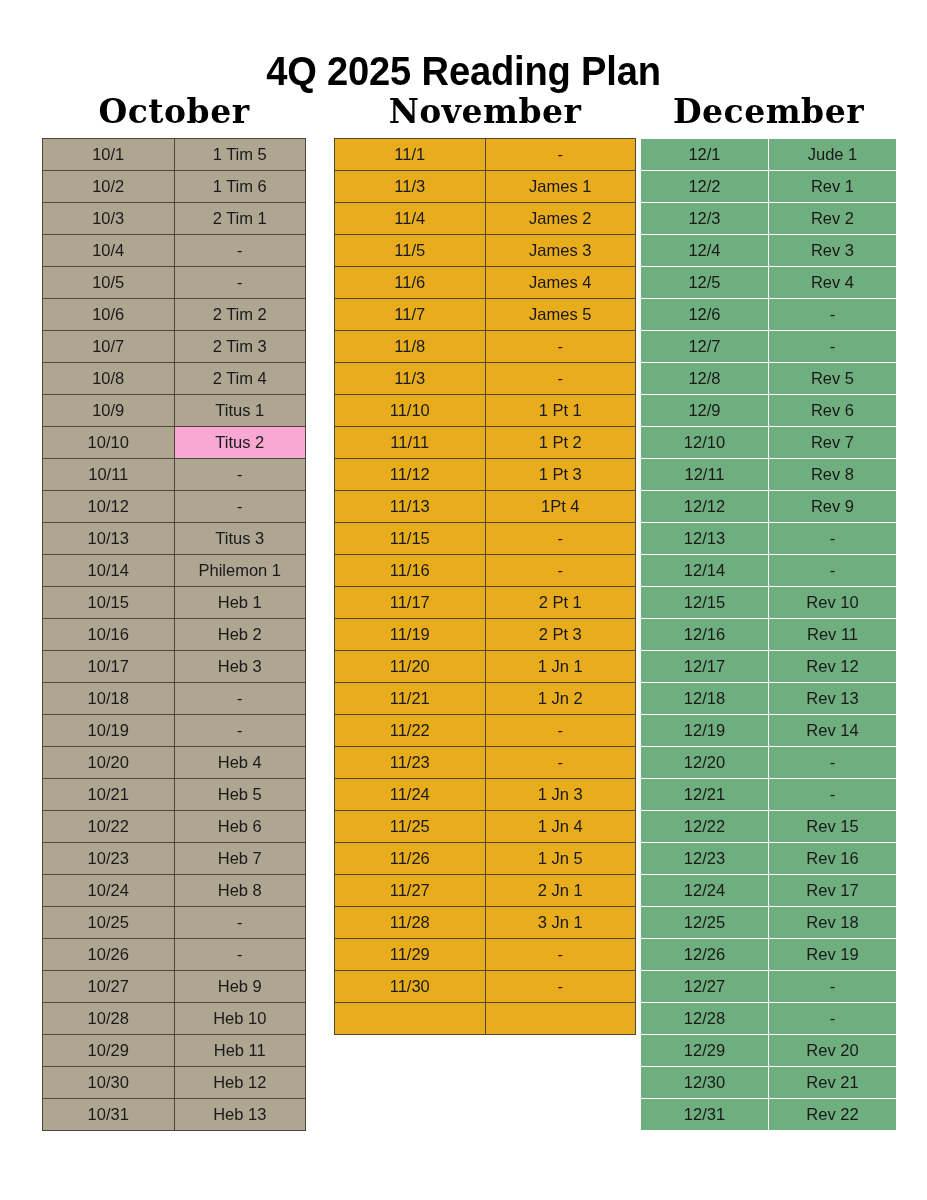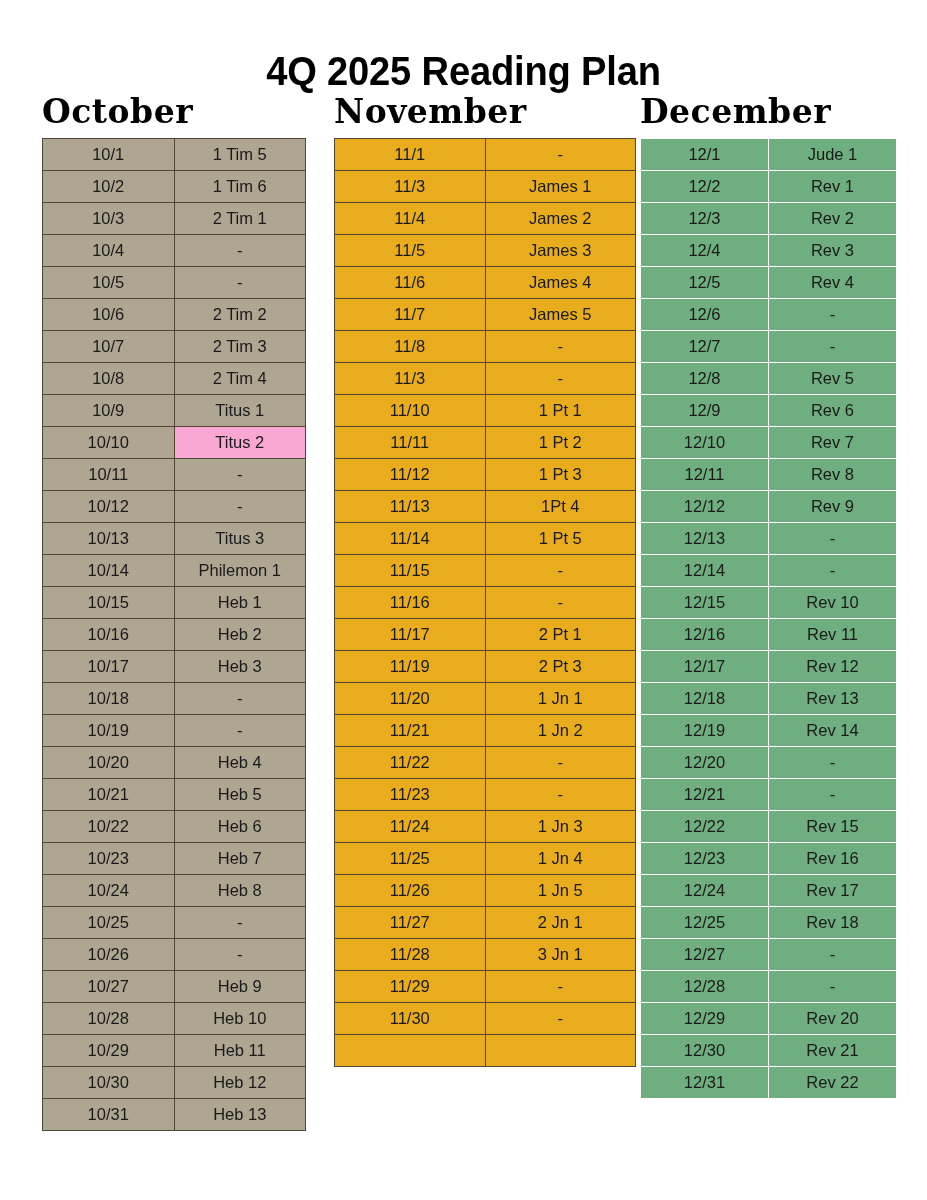--- a/index.html
+++ b/index.html
@@ -50,20 +50,21 @@
   }
   .month-col.october  { left: 42px;  width: 264px; }
   .month-col.november { left: 334px; width: 302px; }
   .month-col.december { left: 640px; width: 257px; }
 
   .month-title {
     font-family: "DejaVu Serif", "Liberation Serif", serif;
     font-weight: bold;
     font-size: 33px;
     line-height: 40px;
+    text-align: center;
     color: #000000;
     margin: 0 0 6px 0;
     white-space: nowrap;
     letter-spacing: 0.5px;
   }
 
   table.month-table {
     border-collapse: collapse;
     width: 100%;
     table-layout: fixed;
@@ -289,24 +290,20 @@
           </tr>
           <tr>
             <td class="date-cell">11/12</td>
             <td class="reading-cell">1 Pt 3</td>
           </tr>
           <tr>
             <td class="date-cell">11/13</td>
             <td class="reading-cell">1Pt 4</td>
           </tr>
           <tr>
-            <td class="date-cell">11/14</td>
-            <td class="reading-cell">1 Pt 5</td>
-          </tr>
-          <tr>
             <td class="date-cell">11/15</td>
             <td class="reading-cell">-</td>
           </tr>
           <tr>
             <td class="date-cell">11/16</td>
             <td class="reading-cell">-</td>
           </tr>
           <tr>
             <td class="date-cell">11/17</td>
             <td class="reading-cell">2 Pt 1</td>
@@ -465,20 +462,24 @@
           </tr>
           <tr>
             <td class="date-cell">12/24</td>
             <td class="reading-cell">Rev 17</td>
           </tr>
           <tr>
             <td class="date-cell">12/25</td>
             <td class="reading-cell">Rev 18</td>
           </tr>
           <tr>
+            <td class="date-cell">12/26</td>
+            <td class="reading-cell">Rev 19</td>
+          </tr>
+          <tr>
             <td class="date-cell">12/27</td>
             <td class="reading-cell">-</td>
           </tr>
           <tr>
             <td class="date-cell">12/28</td>
             <td class="reading-cell">-</td>
           </tr>
           <tr>
             <td class="date-cell">12/29</td>
             <td class="reading-cell">Rev 20</td>

